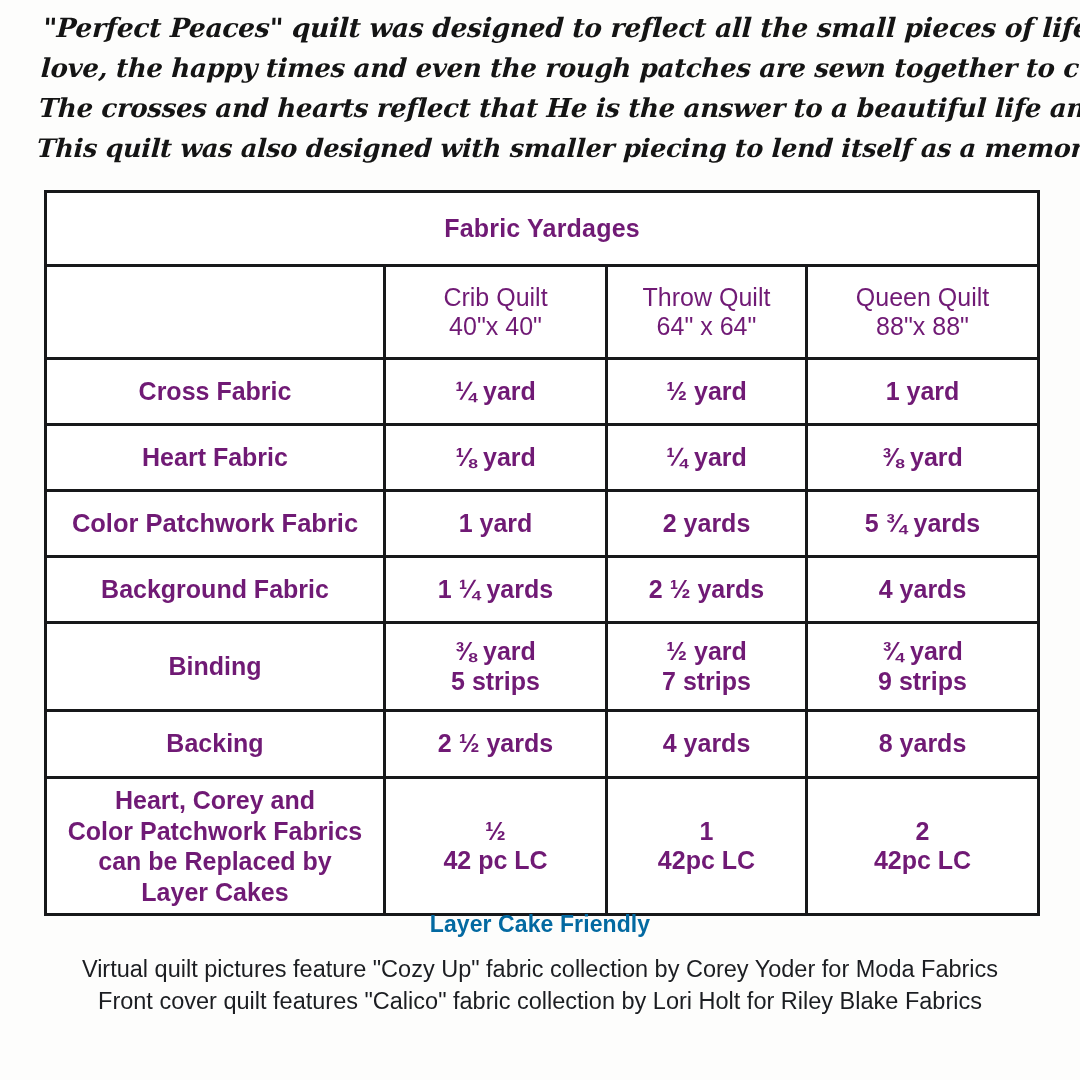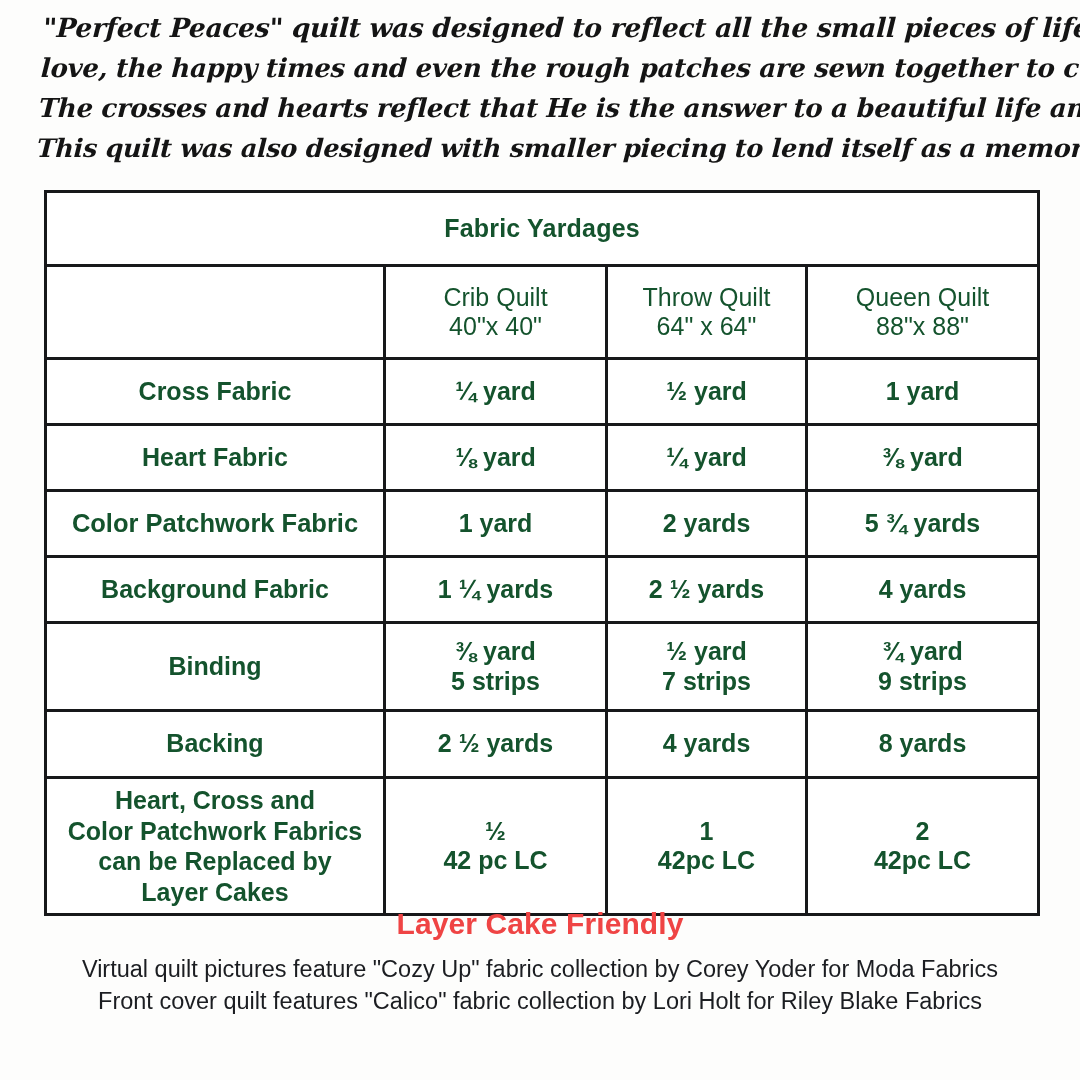--- a/index.html
+++ b/index.html
@@ -58,21 +58,21 @@
     table-layout: fixed;
     background: #ffffff;
   }
   .yardage-table td {
     border: 3px solid #17181a;
     padding: 0;
     text-align: center;
     vertical-align: middle;
     font-size: 25px;
     line-height: 1.18;
-    color: #14532d;
+    color: #701a75;
   }
 
   col.c-label  { width: 339px; }
   col.c-crib   { width: 222px; }
   col.c-throw  { width: 200px; }
   col.c-queen  { width: 232px; }
 
   .title-cell {
     height: 71px;
     font-size: 34px;
@@ -121,24 +121,24 @@
   .footer {
     position: absolute;
     left: 40px;
     top: 905px;
     width: 1000px;
     text-align: center;
   }
   .footer .fbold {
     display: block;
     font-weight: 700;
-    font-size: 30px;
+    font-size: 23px;
     line-height: 38px;
     letter-spacing: 0.1px;
-    color: #ef4444;
+    color: #0369a1;
   }
   .footer .fnote {
     display: block;
     font-weight: 400;
     font-size: 23.5px;
     line-height: 32px;
     color: #1b1d21;
     white-space: nowrap;
   }
   .footer .sp { height: 10px; display:block; }
@@ -229,21 +229,21 @@
 
       <tr class="r-backing">
         <td class="row-label">Backing</td>
         <td class="val-cell">2 ½ yards</td>
         <td class="val-cell">4 yards</td>
         <td class="val-cell">8 yards</td>
       </tr>
 
       <tr class="r-cakes">
         <td class="row-label multiline">
-          <span>Heart, Cross and</span>
+          <span>Heart, Corey and</span>
           <span>Color Patchwork Fabrics</span>
           <span>can be Replaced by</span>
           <span>Layer Cakes</span>
         </td>
         <td class="val-cell">
           <span>½</span>
           <span class="sub">42 pc LC</span>
         </td>
         <td class="val-cell">
           <span>1</span>

